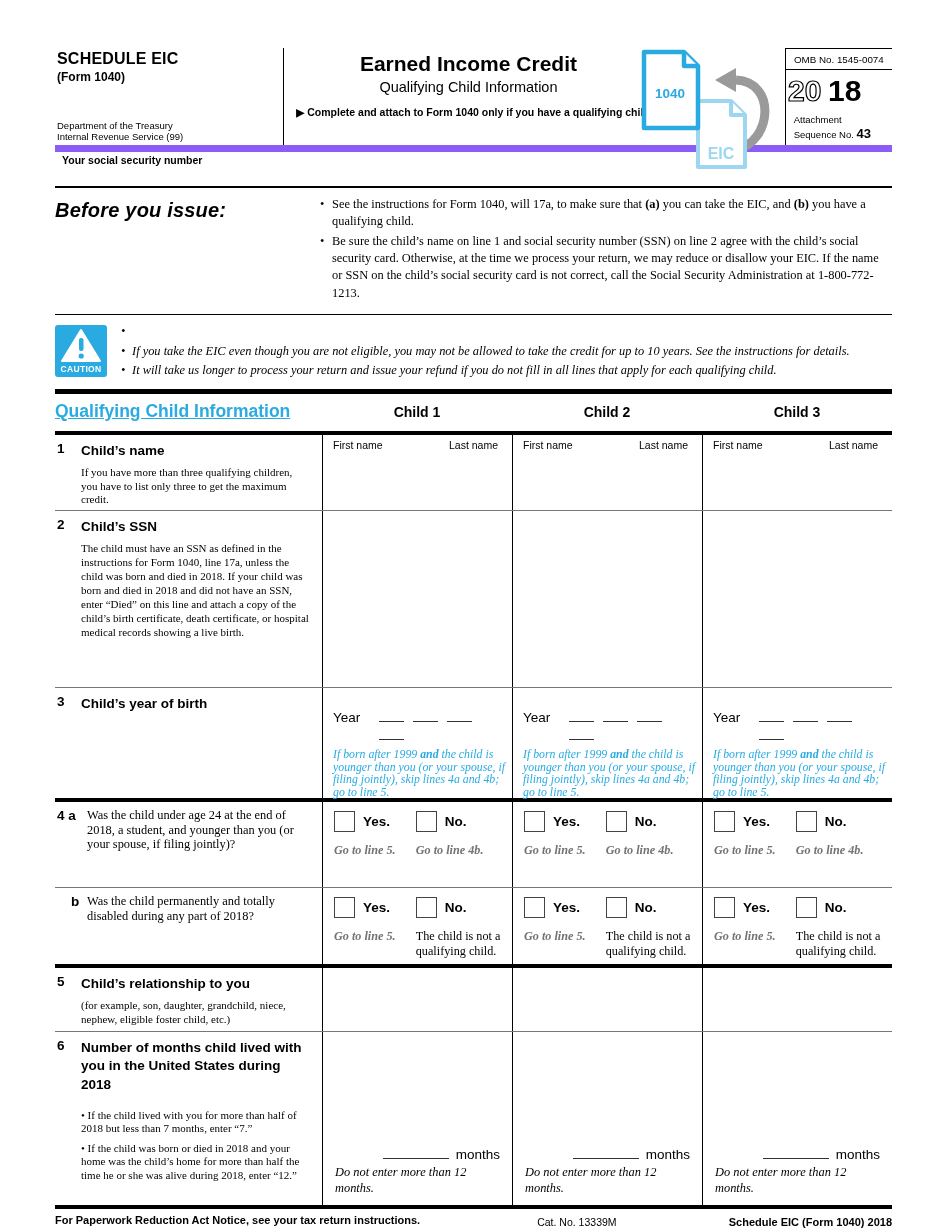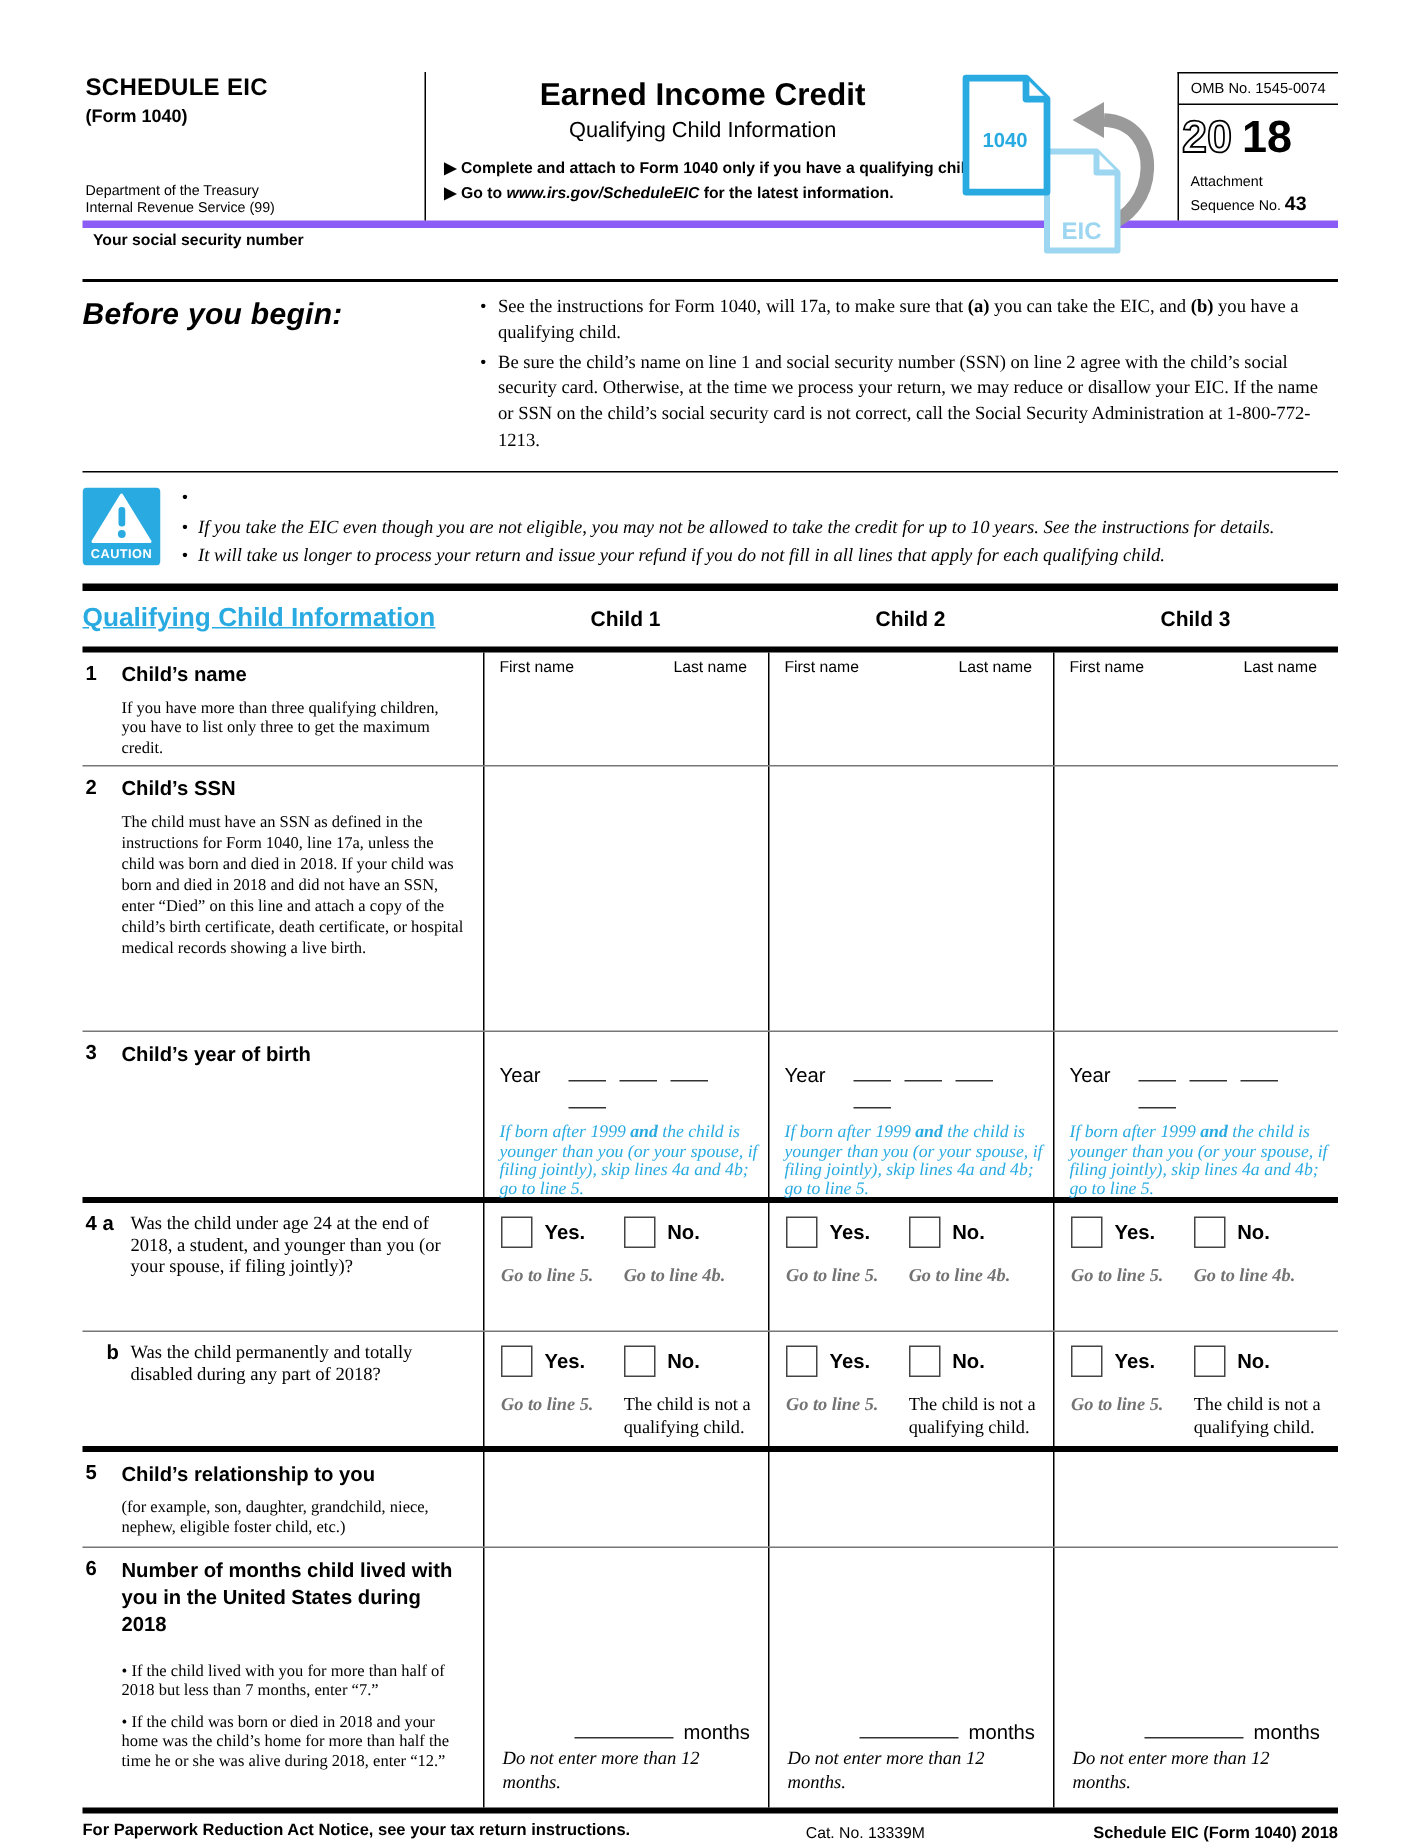--- a/index.html
+++ b/index.html
@@ -2,21 +2,21 @@
 <html><head>
 <meta charset="utf-8">
 <style>
   * { margin:0; padding:0; box-sizing:border-box; }
   html,body { background:#fff; }
   body { width:950px; height:1230px; font-family:"Liberation Sans",sans-serif; color:#000; }
   .page { width:950px; height:1230px; padding:48px 58px 0 55px; position:relative; overflow:hidden; }
   .serif { font-family:"Liberation Serif",serif; }
 
   
-  .hdr { display:flex; border-bottom:5px solid #8b5cf6; height:104px; }
+  .hdr { display:flex; border-bottom:7px solid #8b5cf6; height:104px; }
   .hdr-left { width:270px; border-right:1px solid #000; display:flex; flex-direction:column; padding:2px 6px 2px 2px; }
   .sched { font-size:16px; font-weight:bold; letter-spacing:.2px; }
   .form-no { font-size:12px; font-weight:bold; margin-top:2px; }
   .dept { margin-top:auto; font-size:9.5px; line-height:1.15; }
   .hdr-center { flex:1; position:relative; }
   .hc-inner { margin-right:132px; }
   .hc-title { text-align:center; font-size:21px; font-weight:bold; margin-top:4px; }
   .hc-sub { text-align:center; font-size:14.5px; margin-top:3px; }
   .hc-instr { padding-left:12px; margin-top:9px; font-size:10.5px; font-weight:bold; line-height:1.6; white-space:nowrap; }
   .hc-instr .url { font-style:italic; }
@@ -106,21 +106,20 @@
         <div>Internal Revenue Service (99)</div>
       </div>
     </div>
 
     <div class="hdr-center">
       <div class="hc-inner">
         <div class="hc-title">Earned Income Credit</div>
         <div class="hc-sub">Qualifying Child Information</div>
         <div class="hc-instr">
           <div><span class="ptr">▶</span><span>Complete and attach to Form 1040 only if you have a qualifying child.</span></div>
-          <div><span class="ptr">▶</span><span>Go to </span><span class="url">www.irs.gov/ScheduleEIC</span><span> for the latest information.</span></div>
         </div>
       </div>
 
       <svg class="doc-icon" width="135" height="128" viewBox="0 0 135 128">
         <path d="M 100,104 C 136,96 141,36 100,34" fill="none" stroke="#9A9A9A" stroke-width="9"></path>
         <polygon points="100,22 100,46 79,34" fill="#9A9A9A"></polygon>
         <path d="M62,55 h33 l14,14 v52 h-47 z" fill="#fff" stroke="#9CD6F1" stroke-width="4" stroke-linejoin="round"></path>
         <path d="M95,55 v14 h14" fill="#fff" stroke="#9CD6F1" stroke-width="4" stroke-linejoin="round"></path>
         <text x="85" y="113" text-anchor="middle" font-family="Liberation Sans, sans-serif" font-size="16" font-weight="bold" fill="#9CD6F1">EIC</text>
         <path d="M8,6 h40 l14,14 v62 h-54 z" fill="#fff" stroke="#29ABE2" stroke-width="4.5" stroke-linejoin="round"></path>
@@ -144,21 +143,21 @@
     </div>
   </div>
 
   <div class="name-row">
     <div class="nr-ssn">
       <span>Your social security number</span>
     </div>
   </div>
 
   <div class="before">
-    <div class="by-title">Before you begin:</div>
+    <div class="by-title">Before you issue:</div>
     <div class="by-bullets serif">
       <div class="by-b">
         <span class="bdot">•</span>
         <span><span>See the instructions for Form 1040, will 17a, to make sure that </span><b>(a)</b><span> you can take the EIC, and </span><b>(b)</b><span> you have a qualifying child.</span></span>
       </div>
       <div class="by-b">
         <span class="bdot">•</span>
         <span>Be sure the child’s name on line 1 and social security number (SSN) on line 2 agree with the child’s social security card. Otherwise, at the time we process your return, we may reduce or disallow your EIC. If the name or SSN on the child’s social security card is not correct, call the Social Security Administration at 1-800-772-1213.</span>
       </div>
     </div>

